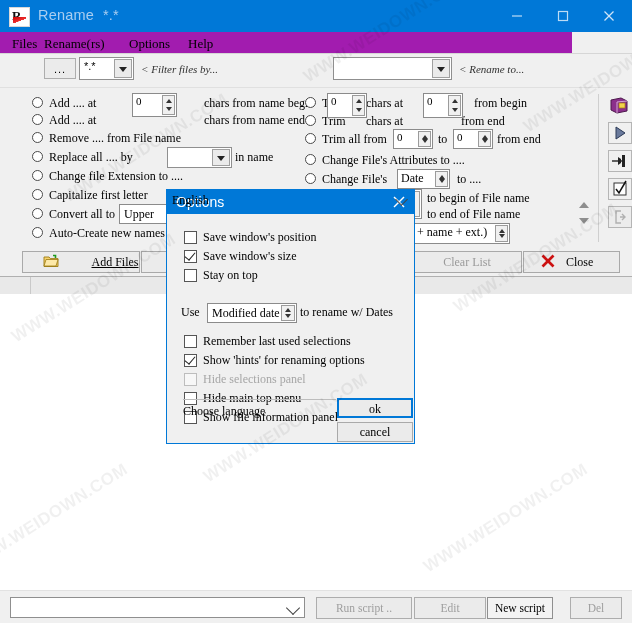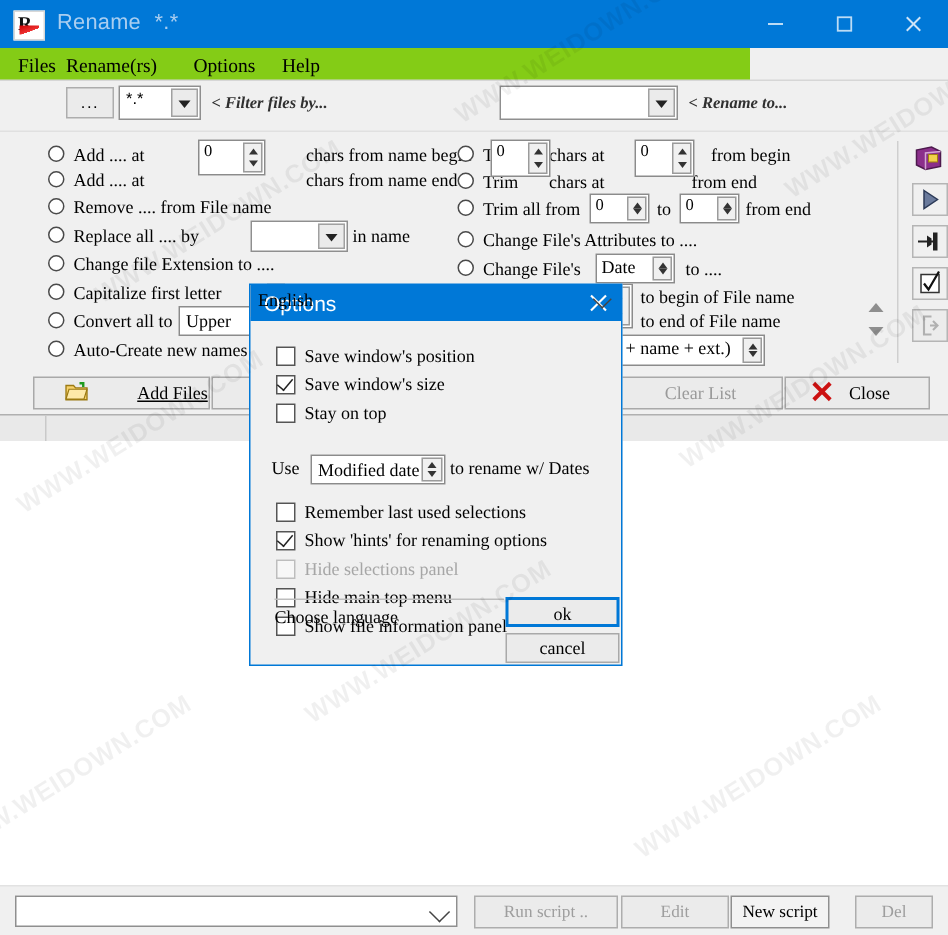--- a/index.html
+++ b/index.html
@@ -26,41 +26,41 @@
   .tb-icon .r2{position:absolute;left:3px;top:9px;width:13px;height:6px;
                background:linear-gradient(160deg,#c00 0%,#e33 60%,#fff 61%);}
   .tb-title{position:absolute;left:38px;top:7px;font-size:14.5px;color:#a9cef0;
             font-family:"Liberation Sans",sans-serif;letter-spacing:.2px;}
   .tb-title .star{margin-left:9px;}
   .wbtn{position:absolute;top:0;width:46px;height:31px;color:#cfe4f7;}
   .wbtn svg{position:absolute;left:50%;top:50%;transform:translate(-50%,-50%);}
   #w-min{right:92px;} #w-max{right:46px;} #w-close{right:0;}
 
   
-  .menubar{position:absolute;left:0;top:32px;width:500px;height:22px;background:#84cc16;}
+  .menubar{position:absolute;left:0;top:32px;width:572px;height:22px;background:#a21caf;}
   .menu-item{position:absolute;top:3px;font-size:13px;color:#000;
              font-family:"Liberation Serif",serif;padding:1px 4px;}
   .hr-line{position:absolute;left:0;width:632px;height:1px;background:#d6d6d6;}
 
   
   .toolbar{position:absolute;left:0;top:54px;width:632px;height:33px;background:#f0f0f0;}
   .btn3d{background:#f0f0f0;border:1px solid #a9a9a9;box-sizing:border-box;
          font-family:"Liberation Sans",sans-serif;text-align:center;color:#000;}
   .btn-dots{position:absolute;left:44px;top:58px;width:32px;height:21px;font-size:11px;
             line-height:21px;letter-spacing:1px;background:#ebebeb;border:1px solid #adadad;}
   .combo{position:absolute;box-sizing:border-box;background:#fff;border:1px solid #8f8f8f;}
   .combo .val{position:absolute;left:4px;top:2px;font-size:11px;color:#000;
               font-family:"Liberation Sans",sans-serif;white-space:nowrap;}
   .combo .arrowbtn{position:absolute;right:1px;top:1px;bottom:1px;width:18px;background:#ebebeb;
                    border:1px solid #a0a0a0;box-sizing:border-box;}
   .combo .arrowbtn:after{content:"";position:absolute;left:50%;top:50%;margin-left:-4px;margin-top:-2px;
         border-left:4px solid transparent;border-right:4px solid transparent;border-top:5px solid #222;}
   #filter-combo{left:79px;top:57px;width:55px;height:23px;}
   #renameto-combo{left:333px;top:57px;width:119px;height:23px;}
-  .hint{position:absolute;font-style:italic;font-weight:700;font-size:11px;color:#303030;
+  .hint{position:absolute;font-style:italic;font-weight:400;font-size:11px;color:#303030;
         font-family:"Liberation Serif",serif;}
 
   
   .panel{position:absolute;font-family:"Liberation Sans",sans-serif;}
   .opt-row{position:absolute;height:17px;white-space:nowrap;}
   .radio{position:absolute;left:0;top:2px;width:11px;height:11px;border:1px solid #4a4a4a;
          border-radius:50%;background:#fff;box-sizing:border-box;}
   .opt-lbl{position:absolute;left:17px;top:0;font-size:12px;color:#000;
            font-family:"Liberation Serif",serif;line-height:16px;white-space:nowrap;}
   .spin{position:absolute;box-sizing:border-box;background:#fff;border:1px solid #8b8b8b;}

